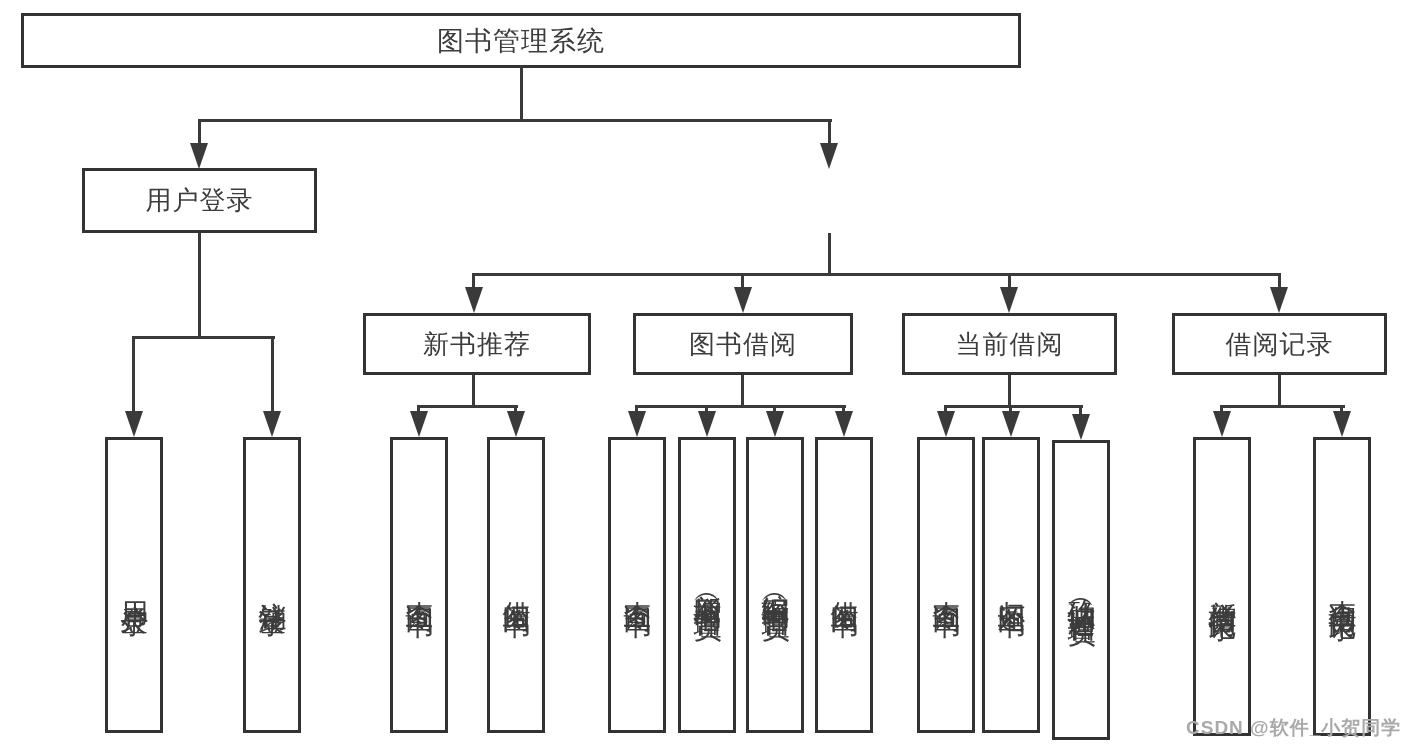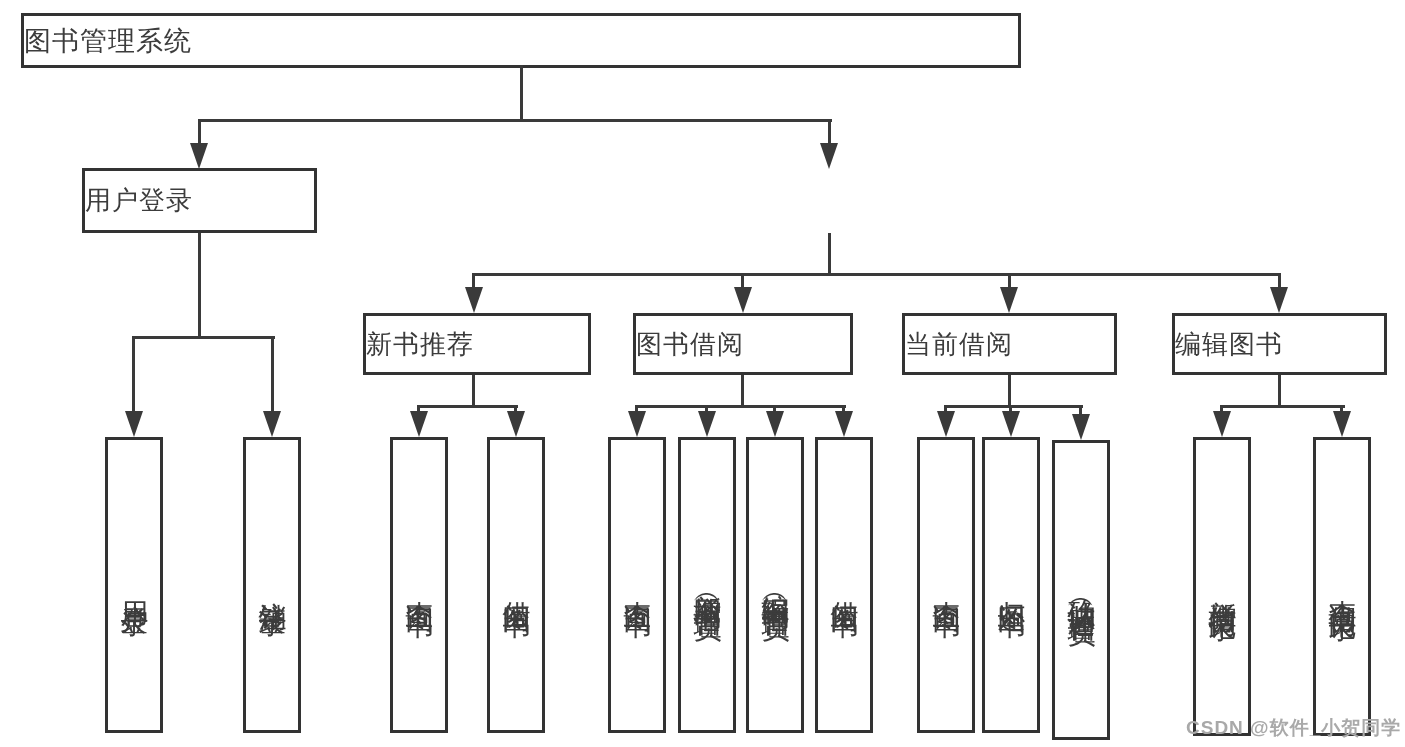--- a/index.html
+++ b/index.html
@@ -9,21 +9,21 @@
     background:var(--bg,#ffffff);
     font-family:"Liberation Sans","DejaVu Sans",sans-serif;
     overflow:hidden;
   }
   
   .hbox{
     position:absolute;
     box-sizing:border-box;
     border:3px solid var(--border,#333);
     background:#fff;
-    display:flex;align-items:center;
+    display:flex;align-items:center;justify-content:center;
     color:var(--text,#3c3c3c);
     font-size:26px;
     letter-spacing:1px;
     white-space:nowrap;
   }
   .title{font-size:27px;}
   
   .vbox{
     position:absolute;
     box-sizing:border-box;
@@ -100,21 +100,21 @@
   <div class="hbox" style="left:363px;top:313px;width:228px;height:62px;">
     <span>新书推荐</span>
   </div>
   <div class="hbox" style="left:633px;top:313px;width:220px;height:62px;">
     <span>图书借阅</span>
   </div>
   <div class="hbox" style="left:902px;top:313px;width:215px;height:62px;">
     <span>当前借阅</span>
   </div>
   <div class="hbox" style="left:1172px;top:313px;width:215px;height:62px;">
-    <span>编辑图书</span>
+    <span>借阅记录</span>
   </div>
 
   <div class="vl" style="left:472px;top:375px;height:32px;"></div>
   <div class="hl" style="left:417px;top:405px;width:101px;"></div>
   <div class="vl" style="left:417px;top:405px;height:10px;"></div>
   <div class="arrow" style="left:410px;top:411px;"></div>
   <div class="vl" style="left:514px;top:405px;height:10px;"></div>
   <div class="arrow" style="left:507px;top:411px;"></div>
 
   <div class="vl" style="left:741px;top:375px;height:32px;"></div>

